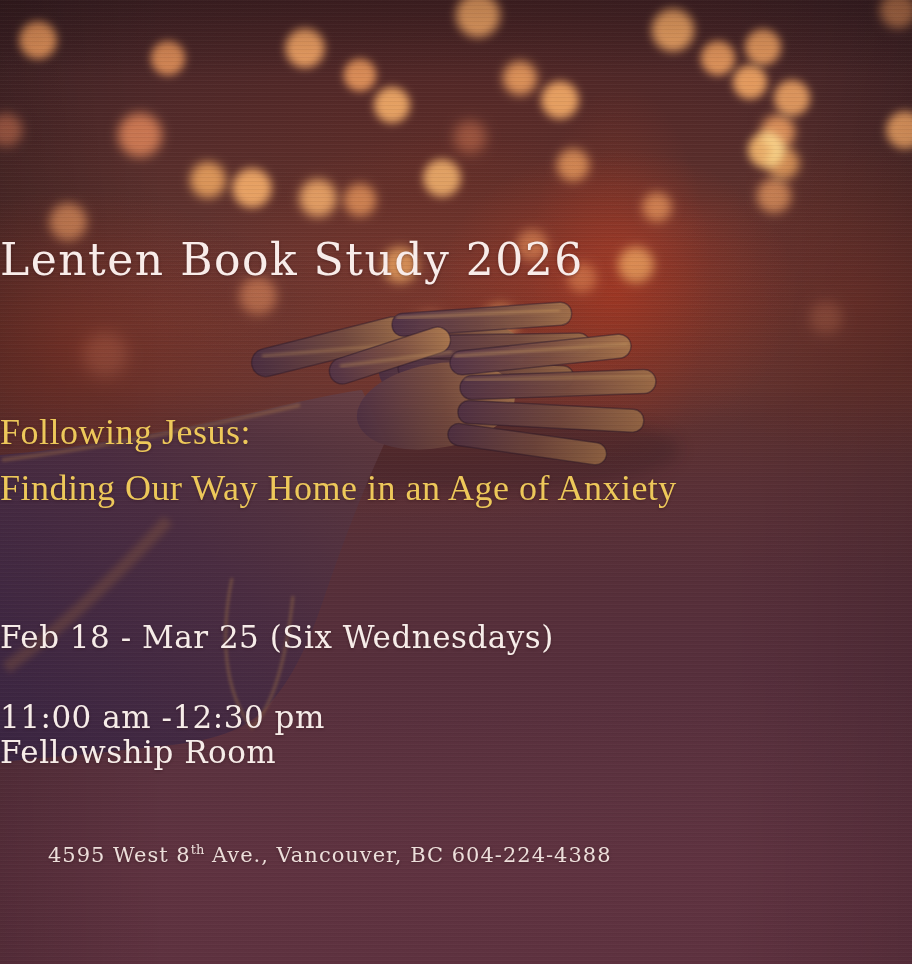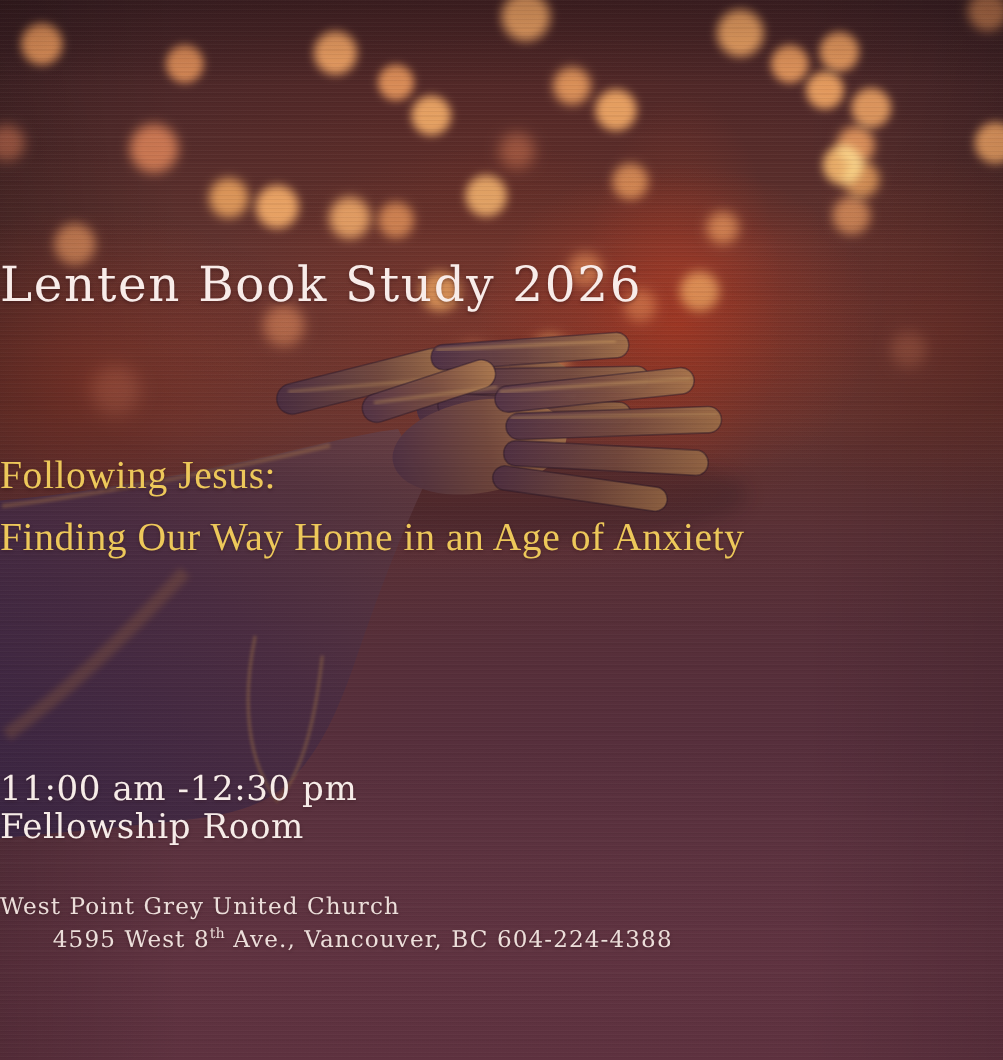--- a/index.html
+++ b/index.html
@@ -204,23 +204,23 @@
 
   <div class="content">
 
     <div class="line title">Lenten Book Study 2026</div>
 
     <div class="line subtitle subtitle-2">Finding Our Way Home in an Age of Anxiety</div>
 
     <div class="line subtitle subtitle-1">Following Jesus:</div>
 
 
+    <div class="line sched sched-dates">Feb 18 - Mar 25 (Six Wednesdays)</div>
 
     <div class="line sched sched-time">11:00 am -12:30 pm</div>
 
     <div class="line sched sched-room">Fellowship Room</div>
 
-    <div class="line footer-line footer-church">West Point Grey United Church</div>
 
     <div class="line footer-line footer-address"><span>4595 West 8</span><sup>th</sup><span> Ave., Vancouver, BC 604-224-4388</span></div>
 
   </div>
 </div>
 
 </body></html>

